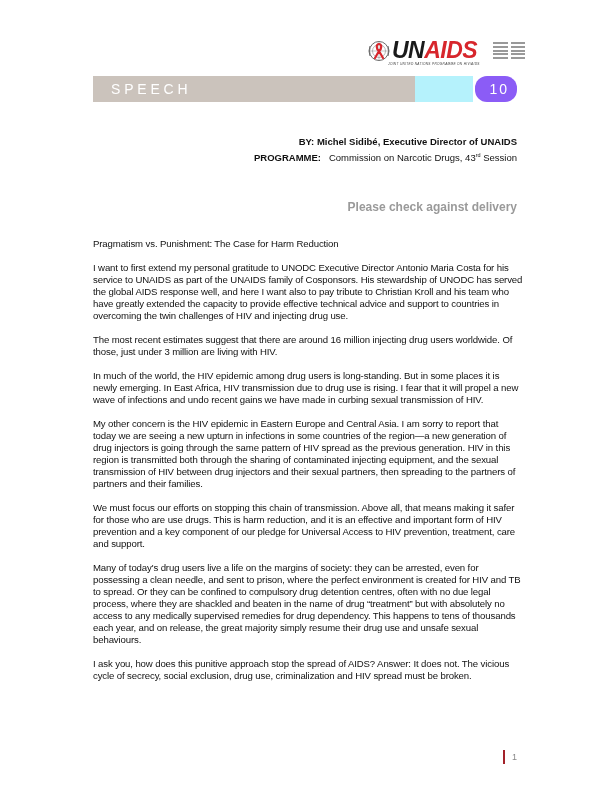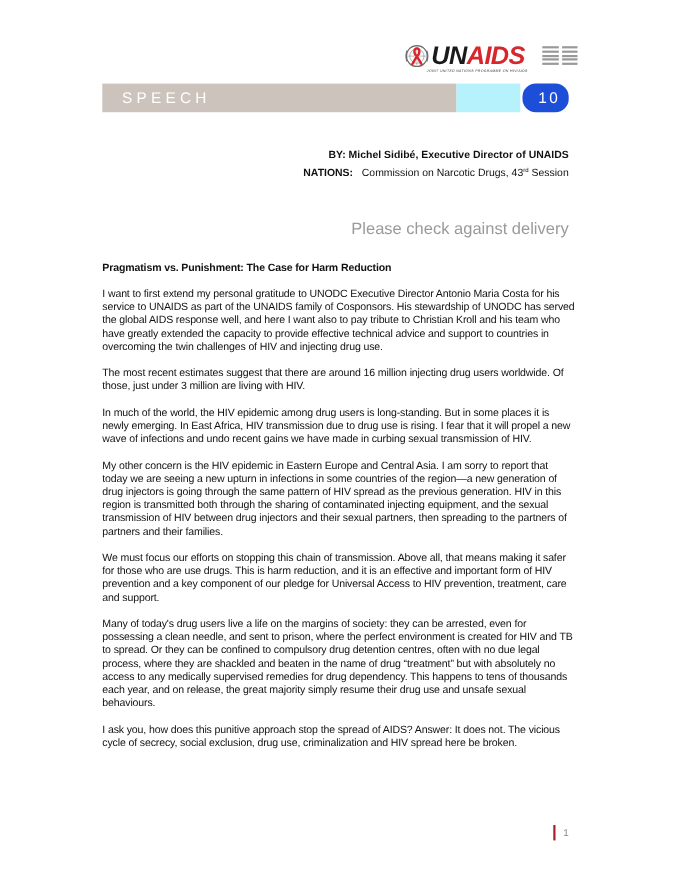--- a/index.html
+++ b/index.html
@@ -99,21 +99,21 @@
       width: 58px;
       height: 26px;
       background: #b5f2fc;
     }
     .bar-red {
       position: absolute;
       left: 382px;
       top: 0;
       width: 42px;
       height: 26px;
-      background: #1d4ed8;
+      background: #8b5cf6;
       border-radius: 12px;
     }
     .bar-number {
       position: absolute;
       right: 8px;
       top: 5px;
       font-size: 14px;
       letter-spacing: 2px;
       color: #ffffff;
       line-height: 16px;
@@ -127,37 +127,37 @@
       font-size: 9.5px;
       line-height: 12.5px;
     }
     .meta-row { white-space: nowrap; }
     .meta-key { font-weight: bold; }
     .meta sup { font-size: 5.5px; vertical-align: 4px; }
     .delivery {
       position: absolute;
       right: 95px;
       top: 200px;
-      font-size: 15px;
-      font-weight: normal;
+      font-size: 12px;
+      font-weight: bold;
       color: #9a9a9a;
     }
     
     .body-text {
       position: absolute;
       left: 93px;
       top: 238px;
       width: 430px;
       font-size: 9.6px;
       line-height: 12px;
       letter-spacing: -0.12px;
     }
     .body-text h2 {
       font-size: 9.6px;
-      font-weight: bold;
+      font-weight: normal;
       margin: 0 0 12px 0;
       line-height: 12px;
     }
     .body-text h3 {
       font-size: 9.6px;
       font-weight: bold;
       color: #d41f1f;
       margin: 0 0 12px 0;
       line-height: 12px;
     }
@@ -226,34 +226,34 @@
     <span class="bar-number">10</span>
   </div>
 </div>
 
 <div class="meta">
   <div class="meta-row">
     <span class="meta-key">BY:</span>
     <span class="meta-key">Michel Sidibé, Executive Director of UNAIDS</span>
   </div>
   <div class="meta-row">
-    <span class="meta-key">NATIONS:</span>&nbsp;&nbsp;
+    <span class="meta-key">PROGRAMME:</span>&nbsp;&nbsp;
     <span>Commission on Narcotic Drugs, 43</span><sup>rd</sup><span> Session</span>
   </div>
 </div>
 
 <div class="delivery">Please check against delivery</div>
 
 <div class="body-text">
   <h2>Pragmatism vs. Punishment: The Case for Harm Reduction</h2>
   <p>I want to first extend my personal gratitude to UNODC Executive Director Antonio Maria Costa for his service to UNAIDS as part of the UNAIDS family of Cosponsors. His stewardship of UNODC has served the global AIDS response well, and here I want also to pay tribute to Christian Kroll and his team who have greatly extended the capacity to provide effective technical advice and support to countries in overcoming the twin challenges of HIV and injecting drug use.</p>
   <p>The most recent estimates suggest that there are around 16 million injecting drug users worldwide. Of those, just under 3 million are living with HIV.</p>
   <p>In much of the world, the HIV epidemic among drug users is long-standing. But in some places it is newly emerging. In East Africa, HIV transmission due to drug use is rising.  I fear that it will propel a new wave of infections and undo recent gains we have made in curbing sexual transmission of HIV.</p>
   <p>My other concern is the HIV epidemic in Eastern Europe and Central Asia. I am sorry to report that today we are seeing a new upturn in infections in some countries of the region—a new generation of drug injectors is going through the same pattern of HIV spread as the previous generation. HIV in this region is transmitted both through the sharing of contaminated injecting equipment, and the sexual transmission of HIV between drug injectors and their sexual partners, then spreading to the partners of partners and their families.</p>
   <p>We must focus our efforts on stopping this chain of transmission. Above all, that means making it safer for those who are use drugs. This is harm reduction, and it is an effective and important form of HIV prevention and a key component of our pledge for Universal Access to HIV prevention, treatment, care and support.</p>
   <p>Many of today's drug users live a life on the margins of society: they can be arrested, even for possessing a clean needle, and sent to prison, where the perfect environment is created for HIV and TB to spread. Or they can be confined to compulsory drug detention centres, often with no due legal process, where they are shackled and beaten in the name of drug “treatment” but with absolutely no access to any medically supervised remedies for drug dependency. This happens to tens of thousands each year, and on release, the great majority simply resume their drug use and unsafe sexual behaviours.</p>
-  <p>I ask you, how does this punitive approach stop the spread of AIDS? Answer: It does not. The vicious cycle of secrecy, social exclusion, drug use, criminalization and HIV spread here be broken.</p>
+  <p>I ask you, how does this punitive approach stop the spread of AIDS? Answer: It does not. The vicious cycle of secrecy, social exclusion, drug use, criminalization and HIV spread must be broken.</p>
 </div>
 
 <div class="footer">
   <span class="footer-rule"></span>
   <span class="footer-page">1</span>
 </div>
 
 </body></html>

